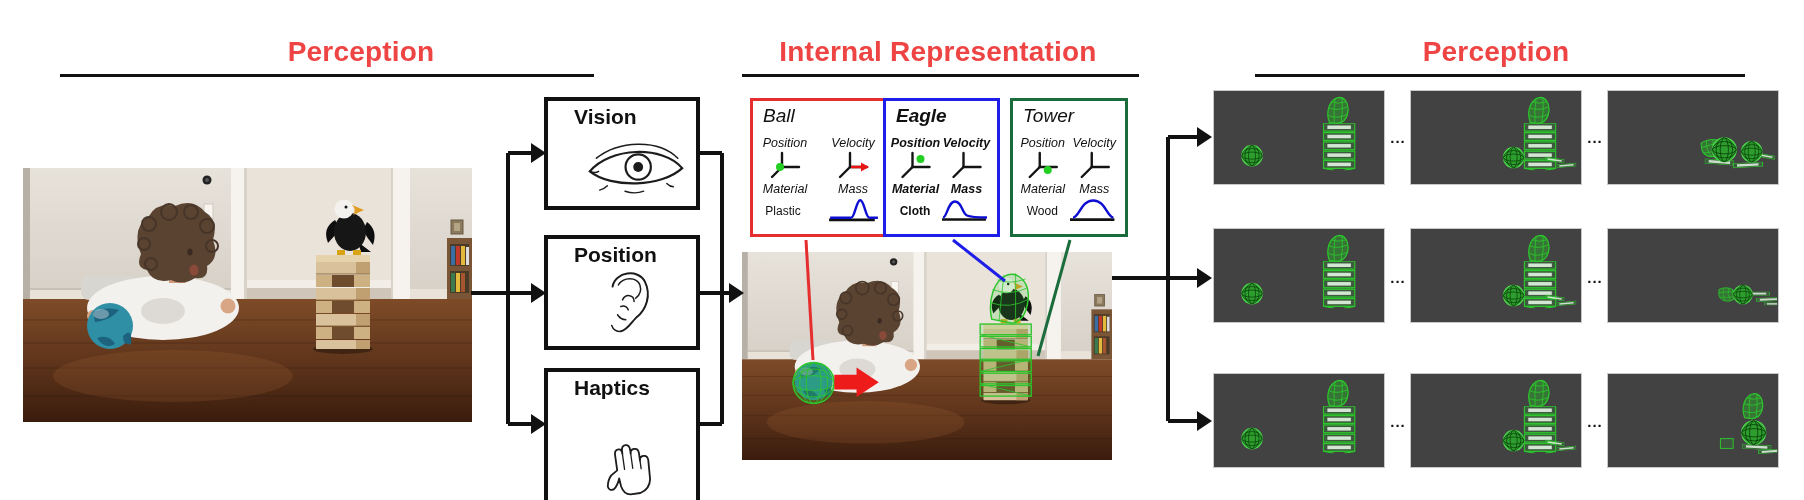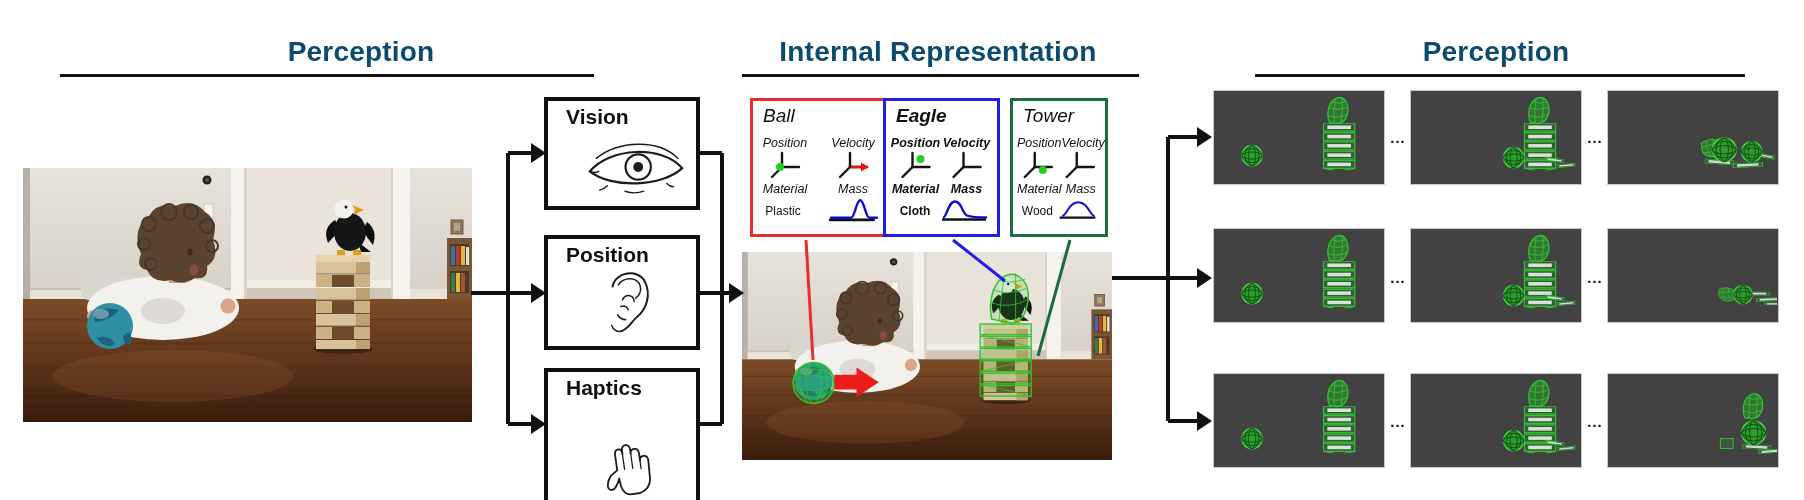--- a/index.html
+++ b/index.html
@@ -1,24 +1,24 @@
 <!DOCTYPE html>
 <html><head>
 <meta charset="utf-8">
 <style>
   html,body{margin:0;padding:0;background:#fff;}
   body{width:1804px;height:500px;position:relative;overflow:hidden;
        font-family:"Liberation Sans",sans-serif;color:#111;}
   .abs{position:absolute;}
   .hdr{position:absolute;width:400px;text-align:center;font-size:28px;font-weight:bold;
-       letter-spacing:.2px;color:#0c4a6e;}
+       letter-spacing:.2px;color:#ef4444;}
   .rule{position:absolute;height:3px;background:#111;}
   .sensor{position:absolute;left:544px;width:156px;border:4px solid #111;background:#fff;
           box-sizing:border-box;}
-  .sensor .lbl{position:absolute;top:4px;left:18px;font-size:21px;font-weight:bold;}
+  .sensor .lbl{position:absolute;top:4px;left:26px;font-size:21px;font-weight:bold;}
   .card{position:absolute;top:98px;height:139px;border:3px solid #000;background:#fff;
         box-sizing:border-box;}
   .card .ttl{font-style:italic;font-size:19px;margin:4px 0 0 10px;}
   .crow{display:flex;justify-content:space-between;padding:0 5px 0 4px;}
   .clbl{font-style:italic;font-size:12.5px;width:56px;text-align:center;}
   .cmat{font-size:12px;width:52px;text-align:center;padding-top:8px;}
   .panel{position:absolute;width:172px;height:95px;background:#424242;border:1px solid #c9c9c9;
          box-sizing:border-box;}
   .panel svg{display:block;width:100%;height:100%;}
   .dots{position:absolute;transform:translate(-50%,-50%);font-weight:bold;font-size:15px;
@@ -339,21 +339,21 @@
   </div>
   <div class="crow">
     <span class="cmat">Cloth</span>
     <svg width="54" height="27" viewBox="0 0 52 26">
       <path d="M2,23 H46" stroke="#111" stroke-width="2.6" fill="none"></path>
       <path d="M3,21 C7,21 8,5 15,5 C22,5 22,17 27,19 C32,21 40,21 47,21" fill="none" stroke-width="2.4" style="stroke: rgb(14, 14, 210);"></path>
     </svg>
   </div>
 </div>
 
-<div class="card" style="left: 1010px; width: 98px; border-color: rgb(27, 108, 60);">
+<div class="card" style="left: 1010px; width: 118px; border-color: rgb(27, 108, 60);">
   <div class="ttl">Tower</div>
   <div class="crow" style="margin-top:9px">
     <span class="clbl">Position</span>
     <span class="clbl">Velocity</span>
   </div>
   <div class="crow">
     <svg width="54" height="30" viewBox="0 0 36 30">
       <use href="#axes"></use>
         <circle cx="23" cy="20" r="4" fill="#24cf24"></circle>
     </svg>

